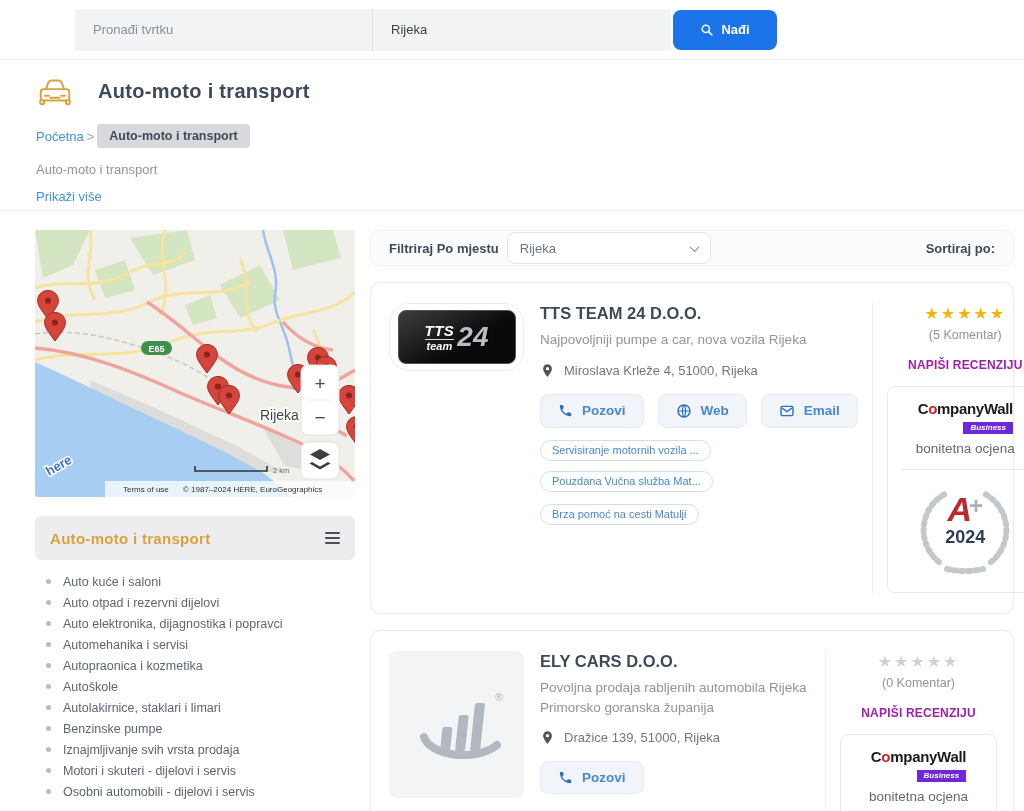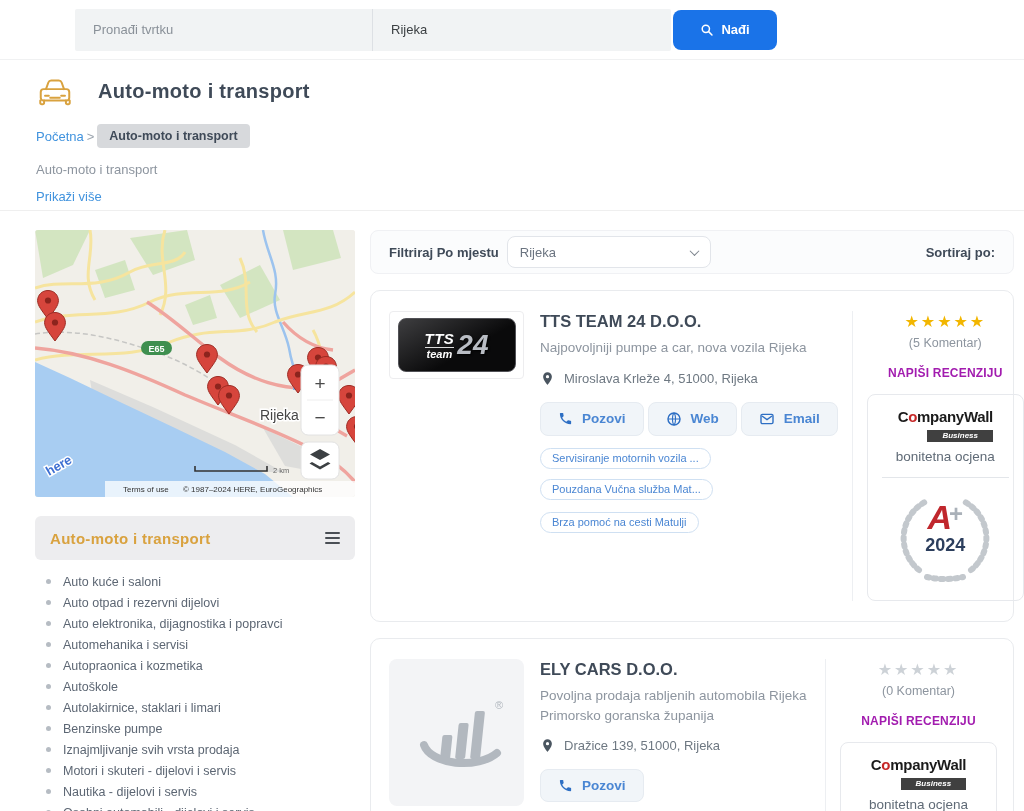--- a/index.html
+++ b/index.html
@@ -43,54 +43,54 @@
   .cat-panel { margin-top:19px; height:44px; background:#ededef; border-radius:6px; display:flex; align-items:center; justify-content:space-between; padding:0 15px; }
   .cat-title { color:#d9a23f; font-size:15px; font-weight:700; letter-spacing:.3px; }
   .hamburger { display:flex; flex-direction:column; gap:3px; cursor:pointer; }
   .hamburger span { width:15px; height:2px; background:#4a4f55; border-radius:1px; }
   .cat-list { list-style:none; margin-top:11px; }
   .cat-list li { display:flex; align-items:center; gap:12px; padding:3.5px 0 3.5px 11px; }
   .bullet { width:5px; height:5px; border-radius:50%; background:#b6bcc3; flex:none; }
   .cat-link { font-size:12.5px; color:#5c6673; text-decoration:none; cursor:pointer; }
 
   
-  .filterbar { height:44px; background:#fbfcfd; border:1px solid #f0f1f4; border-radius:8px; display:flex; align-items:center; padding:0 10px; }
+  .filterbar { height:36px; background:#fbfcfd; border:1px solid #f0f1f4; border-radius:8px; display:flex; align-items:center; padding:0 10px; }
   .flabel { font-size:13px; font-weight:700; color:#3f4a58; margin:0 8px; white-space:nowrap; }
   .flabel.right { margin-left:auto; }
   .select { height:32px; background:#fff; border:1px solid #e2e5ea; border-radius:8px; display:flex; align-items:center;
     justify-content:space-between; padding:0 12px; font-size:13px; color:#6b7480; cursor:pointer; }
   .select.s1 { width:204px; }
   .select.s2 { width:210px; }
   .chev { width:7px; height:7px; border-right:1.6px solid #7c838c; border-bottom:1.6px solid #7c838c; transform:rotate(45deg) translate(-1px,-1px); }
 
   
   .card { margin-top:16px; background:#fff; border:1px solid #e9ebee; border-radius:10px; padding:20px 16px 20px 18px; display:flex; }
   .logo-col { flex:none; }
-  .logo-box1 { width:135px; height:68px; border:1px solid #ededef; border-radius:4px; display:flex; align-items:center; justify-content:center; }
+  .logo-box1 { width:135px; height:68px; border:1px solid #ededef; border-radius:20px; display:flex; align-items:center; justify-content:center; }
   .logo-box2 { width:135px; height:147px; background:#f3f4f6; border-radius:8px; display:flex; align-items:center; justify-content:center; }
   .card-main { flex:1; padding:0 14px 0 16px; }
   .biz-name { font-size:16.5px; font-weight:700; color:#3f4a58; text-decoration:none; display:inline-block; margin-top:1px; }
   .desc { font-size:13.5px; color:#8d959f; margin-top:7px; line-height:1.45; max-width:320px; }
   .addr { display:flex; align-items:center; gap:9px; margin-top:13px; font-size:13px; color:#6e7882; }
-  .btn-row { display:flex; gap:4px; margin-top:16px; }
+  .btn-row { display:flex; gap:14px; margin-top:16px; }
   .pill-btn { display:flex; align-items:center; gap:9px; background:#f1f5f9; border:1px solid #e6ebf1; border-radius:8px;
     padding:8px 17px; font-size:13.5px; color:#4a86d3; font-weight:600; cursor:pointer; font-family:inherit; }
   .tag-row { display:flex; gap:10px; margin-top:12px; flex-wrap:wrap; }
   .tag { border:1px solid #cfe0f2; border-radius:999px; padding:3px 11px 4px; font-size:11px; color:#4a86d3; background:#fff; cursor:pointer; white-space:nowrap; }
 
   .card-side { width:172px; flex:none; border-left:1px solid #edeff2; padding-left:14px; display:flex; flex-direction:column; align-items:center; text-align:center; }
   .stars { font-size:16px; letter-spacing:2px; line-height:1; margin-top:3px; }
   .stars.gold { color:#f2b600; } .stars.gray { color:#cdd2d7; }
   .comments { font-size:12.5px; color:#8d959f; margin-top:6px; }
   .review { font-size:12px; font-weight:700; color:#a21caf; margin-top:16px; letter-spacing:.2px; text-decoration:none; cursor:pointer;text-align:center; }
   .badge-box { width:100%; border:1px solid #e7e9ed; border-radius:8px; margin-top:14px; padding:14px 6px 14px; }
   .cw-wrap { display:inline-block; text-align:right; }
   .cw-line { font-weight:800; font-size:15px; color:#1b1b1b; letter-spacing:-.3px; line-height:1; }
   .cw-o { color:#c62828; }
-  .cw-biz { display:inline-block; background:#404040; color:#fff; font-size:8px; font-style:italic; font-weight:700; padding:1px 15px 2px; margin-top:1px; }
+  .cw-biz { display:inline-block; background:#6d28d9; color:#fff; font-size:8px; font-style:italic; font-weight:700; padding:1px 7px 2px; margin-top:1px; }
   .cw-label { font-size:13.5px; color:#5f6a76; margin-top:7px; }
   .bb-divider { height:1px; background:#e3e6ea; margin:13px 8px 8px; }
   .laurel { position:relative; height:100px; }
   .laurel svg { position:absolute; left:50%; top:0; transform:translateX(-50%); }
   .laurel-txt { position:relative; z-index:1; padding-top:14px; }
   .grade { font-size:34px; font-weight:800; color:#c0272d; line-height:1; font-style:italic; }
   .grade-plus { color:#aab1b9; font-size:24px; font-weight:800; font-style:normal; vertical-align:7px; margin-left:-3px; }
   .year { font-size:18px; font-weight:700; color:#2c3e5d; margin-top:1px; }
 
   
@@ -290,24 +290,20 @@
           <span class="bullet"></span>
           <a class="cat-link">Benzinske pumpe</a>
         </li>
       <li>
           <span class="bullet"></span>
           <a class="cat-link">Iznajmljivanje svih vrsta prodaja</a>
         </li>
       <li>
           <span class="bullet"></span>
           <a class="cat-link">Motori i skuteri - dijelovi i servis</a>
-        </li>
-      <li>
-          <span class="bullet"></span>
-          <a class="cat-link">Nautika - dijelovi i servis</a>
         </li>
       <li>
           <span class="bullet"></span>
           <a class="cat-link">Osobni automobili - dijelovi i servis</a>
         </li>
     </ul>
   </aside>
 
   <div class="content">
 

